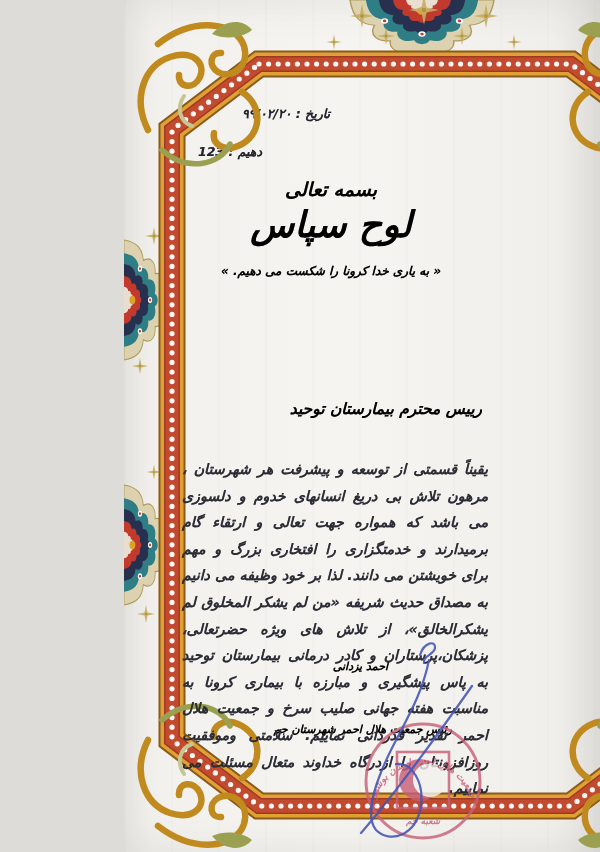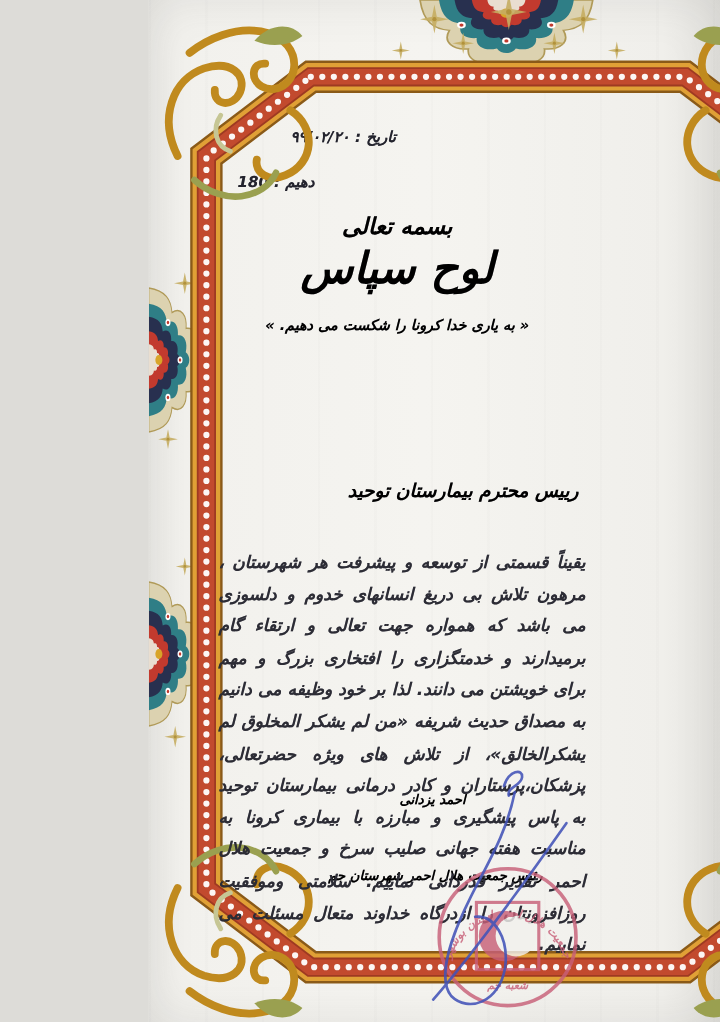--- a/index.html
+++ b/index.html
@@ -154,21 +154,21 @@
         <use href="#cornerTL" transform="translate(582,870) scale(-1,-1)"></use>
       </g>
   </svg>
 
   <div class="t meta" style="top:106px;right:270px;">
     <span>تاریخ :</span>
     <span>۹۹/۰۲/۲۰</span>
   </div>
   <div class="t meta" style="top:144px;right:338px;">
     <span>دهیم :</span>
-    <span>180</span>
+    <span>123</span>
   </div>
 
   <div class="t bismillah centered" style="top:178px;">بسمه تعالی</div>
   <div class="t title centered" style="top:204px;">لوح سپاس</div>
   <div class="t slogan centered" style="top:264px;">« به یاری خدا کرونا را شکست می دهیم. »</div>
 
   <div class="t recipient" style="top:400px;right:118px;margin-left:22px;">رییس محترم بیمارستان توحید</div>
 
   <div class="bodytext textlayer">یقیناً قسمتی از توسعه و پیشرفت هر شهرستان ، مرهون تلاش بی دریغ انسانهای خدوم و دلسوزی می باشد که همواره جهت تعالی و ارتقاء گام برمیدارند و خدمتگزاری را افتخاری بزرگ و مهم برای خویشتن می دانند. لذا بر خود وظیفه می دانیم به مصداق حدیث شریفه «من لم یشکر المخلوق لم یشکرالخالق»، از تلاش های ویژه حضرتعالی، پزشکان،پرستاران و کادر درمانی بیمارستان توحید به پاس پیشگیری و مبارزه با بیماری کرونا به مناسبت هفته جهانی صلیب سرخ و جمعیت هلال احمر تقدیر قدردانی نماییم. سلامتی وموفقیت روزافزونتان را ازدرگاه خداوند متعال مسئلت می نماییم.</div>
 

